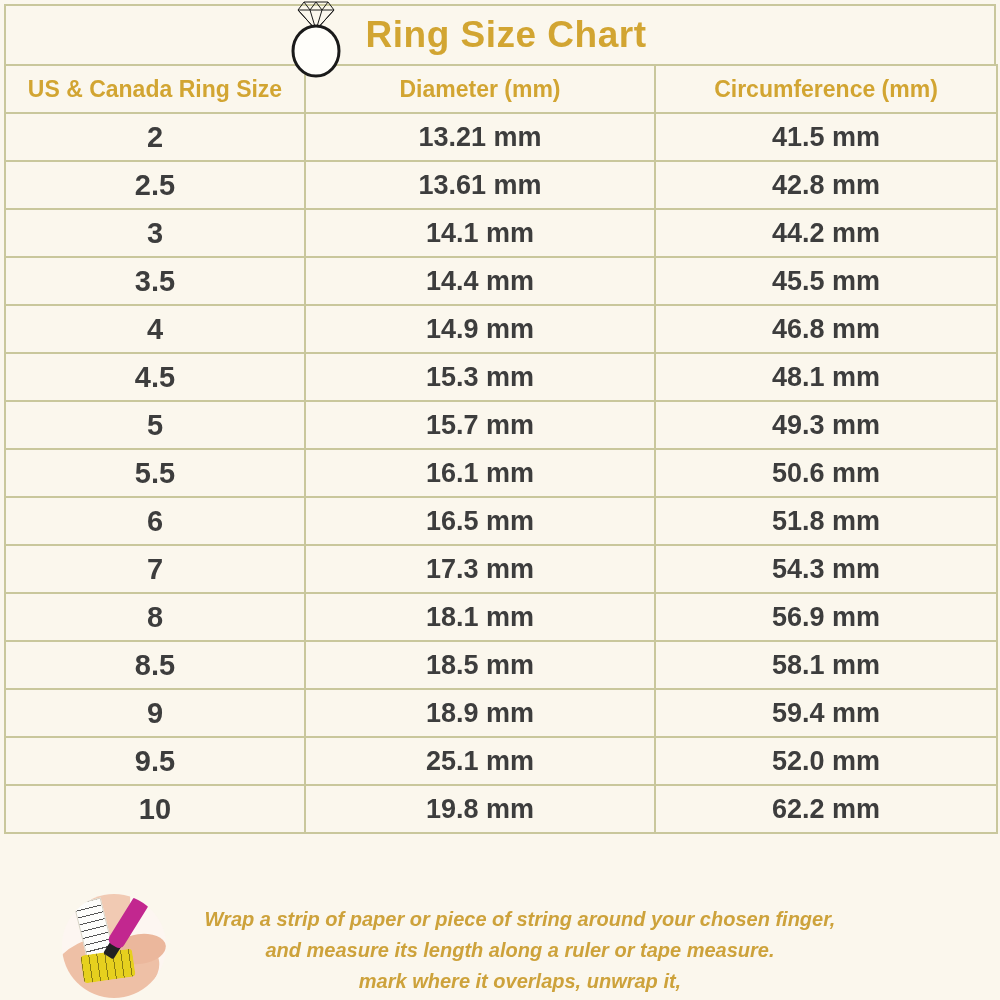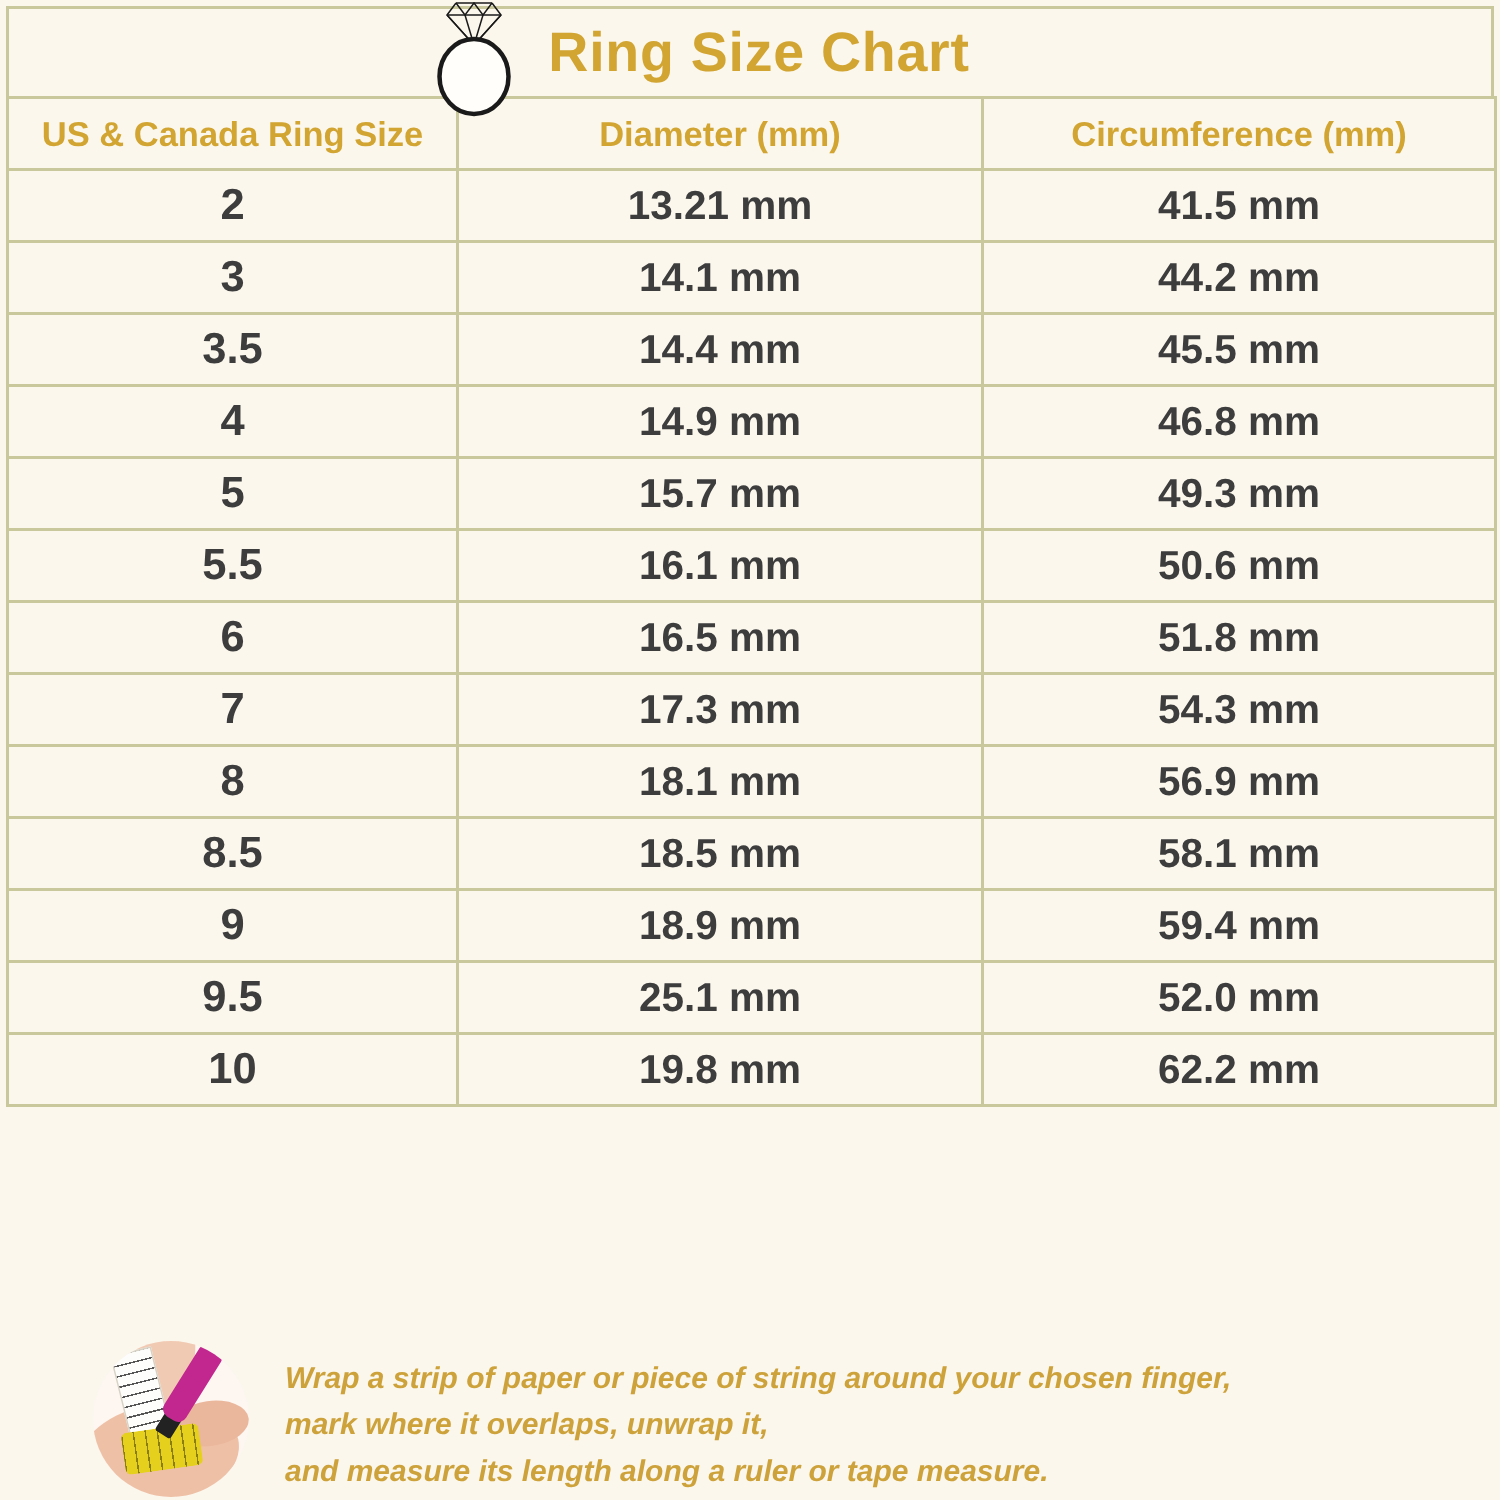--- a/index.html
+++ b/index.html
@@ -39,21 +39,21 @@
   }
   .size-table td{height:44px;font-size:27px;font-weight:bold;color:#3D3D3D;}
   .size-table td.size-col{font-size:29px;}
   .col1{width:300px;}
   .col2{width:350px;}
   .col3{width:342px;}
   
   .footer{position:absolute;left:0;top:892px;width:1000px;height:108px;}
   .tips{
     position:absolute;left:190px;top:12px;width:660px;
-    font-style:italic;font-weight:bold;
+    text-align:center;font-style:italic;font-weight:bold;
     font-size:20px;color:#CDA23B;line-height:31px;
   }
   .photo{
     position:absolute;left:62px;top:2px;width:104px;height:104px;
     border-radius:50%;overflow:hidden;background:#FDF6F1;
   }
   .photo .shape{position:absolute;}
   .hand-base{left:-12px;top:42px;width:110px;height:70px;border-radius:50%;
     background:#EEC0A6;transform:rotate(-12deg);}
   .thumb{left:26px;top:-20px;width:40px;height:74px;border-radius:50%;
@@ -112,33 +112,43 @@
         <th>Circumference (mm)</th>
       </tr>
     </thead>
     <tbody>
         <tr>
           <td class="size-col">2</td>
           <td>13.21 mm</td>
           <td>41.5 mm</td>
         </tr>
         <tr>
+          <td class="size-col">2.5</td>
+          <td>13.61 mm</td>
+          <td>42.8 mm</td>
+        </tr>
+        <tr>
           <td class="size-col">3</td>
           <td>14.1 mm</td>
           <td>44.2 mm</td>
         </tr>
         <tr>
           <td class="size-col">3.5</td>
           <td>14.4 mm</td>
           <td>45.5 mm</td>
         </tr>
         <tr>
           <td class="size-col">4</td>
           <td>14.9 mm</td>
           <td>46.8 mm</td>
+        </tr>
+        <tr>
+          <td class="size-col">4.5</td>
+          <td>15.3 mm</td>
+          <td>48.1 mm</td>
         </tr>
         <tr>
           <td class="size-col">5</td>
           <td>15.7 mm</td>
           <td>49.3 mm</td>
         </tr>
         <tr>
           <td class="size-col">5.5</td>
           <td>16.1 mm</td>
           <td>50.6 mm</td>
@@ -188,19 +198,19 @@
       <div class="shape thumb"></div>
       <div class="shape fingertip"></div>
       <div class="shape paper-strip"></div>
       <div class="shape tape-band"></div>
       <div class="shape marker-tip"></div>
       <div class="shape marker-body"></div>
     </div>
 
     <div class="tips">
       <div>Wrap a strip of paper or piece of string around your chosen finger,</div>
+      <div>and measure its length along a ruler or tape measure.</div>
       <div>mark where it overlaps, unwrap it,</div>
-      <div>and measure its length along a ruler or tape measure.</div>
     </div>
 
 
   </div>
 </div>
 
 </body></html>

